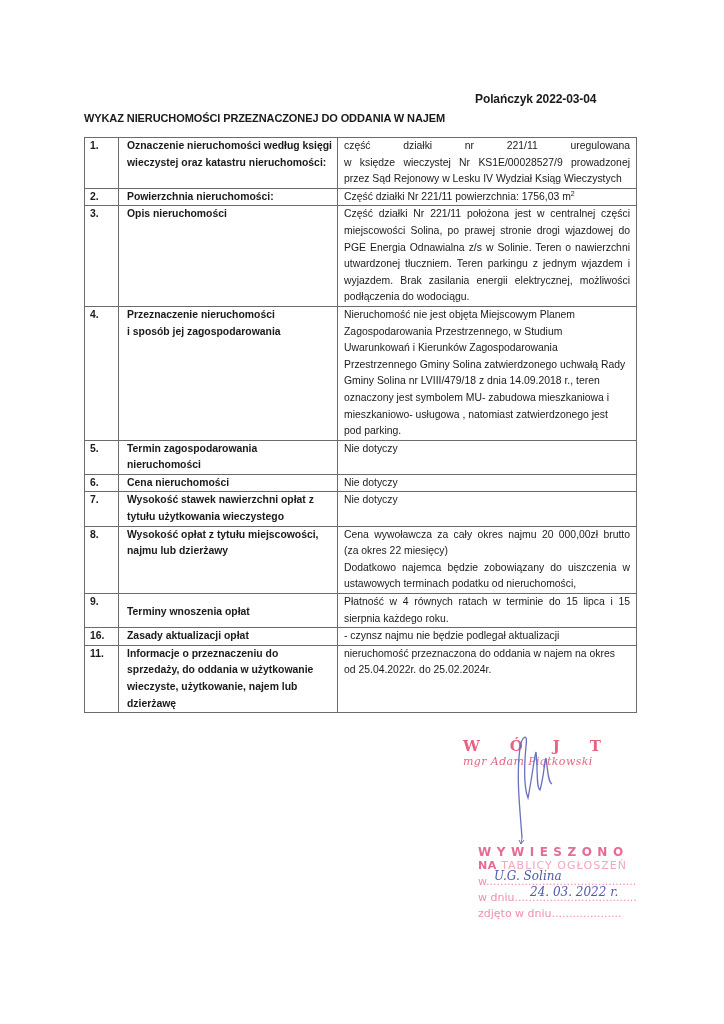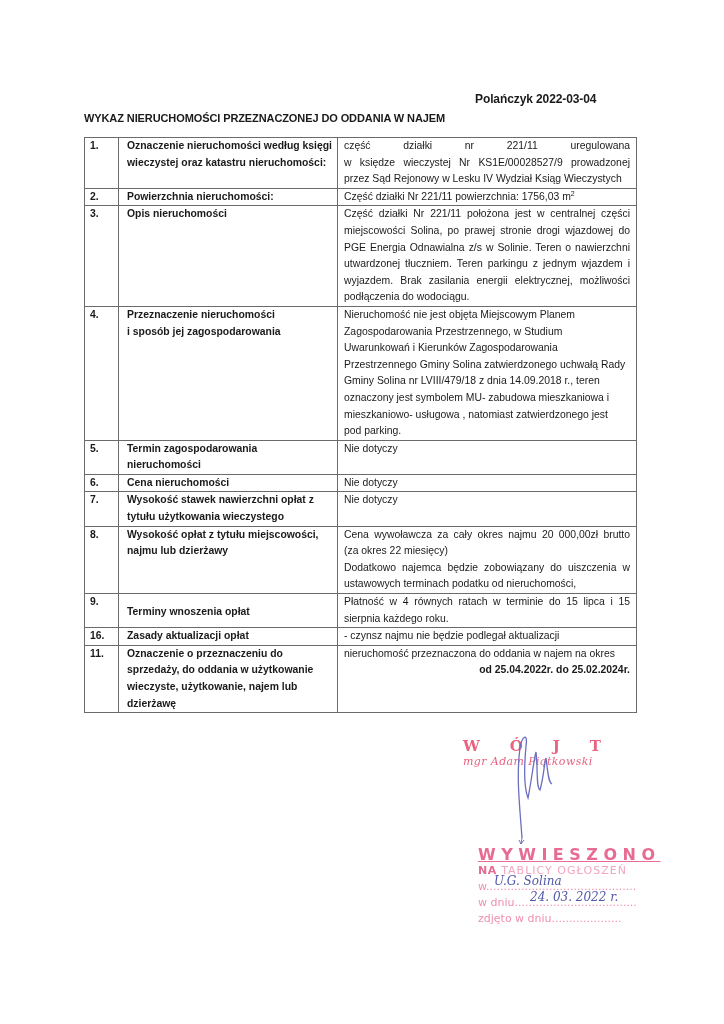--- a/index.html
+++ b/index.html
@@ -113,25 +113,24 @@
     }
     .posted-stamp {
       position: absolute;
       left: 478px;
       top: 845px;
       width: 175px;
       color: #ea6f94;
       font-family: "DejaVu Sans", sans-serif;
     }
     .ps-line1 {
-      font-size: 16px;
+      font-size: 12px;
       letter-spacing: 5.5px;
       font-weight: bold;
       color: #e76b92;
-      text-decoration: underline;
     }
     .ps-line2 {
       font-size: 11px;
       letter-spacing: 1px;
       color: #f2a6bf;
     }
     .ps-line2 b { color: #e76b92; letter-spacing: 0.5px; }
     .ps-row {
       font-size: 11px;
       color: #ef8fae;
@@ -234,24 +233,24 @@
       </tr>
 
       <tr>
         <td class="num">16.</td>
         <td class="label">Zasady aktualizacji opłat</td>
         <td class="value">- czynsz najmu  nie będzie podlegał aktualizacji</td>
       </tr>
 
       <tr>
         <td class="num">11.</td>
-        <td class="label">Oznaczenie o przeznaczeniu do sprzedaży, do oddania w użytkowanie wieczyste, użytkowanie, najem lub dzierżawę</td>
+        <td class="label">Informacje o przeznaczeniu do sprzedaży, do oddania w użytkowanie wieczyste, użytkowanie, najem lub dzierżawę</td>
         <td class="value">
           <span class="value-line">nieruchomość przeznaczona do oddania w najem na okres</span>
-          <span class="value-line" style="font-weight:bold;text-align:right;">od  25.04.2022r. do 25.02.2024r.</span>
+          <span class="value-line" style="font-weight:normal;">od  25.04.2022r. do 25.02.2024r.</span>
         </td>
       </tr>
 
     </tbody>
   </table>
 </div>
 
 <div class="wojt-stamp">
   <div class="wojt-title">
     <span>W</span>

